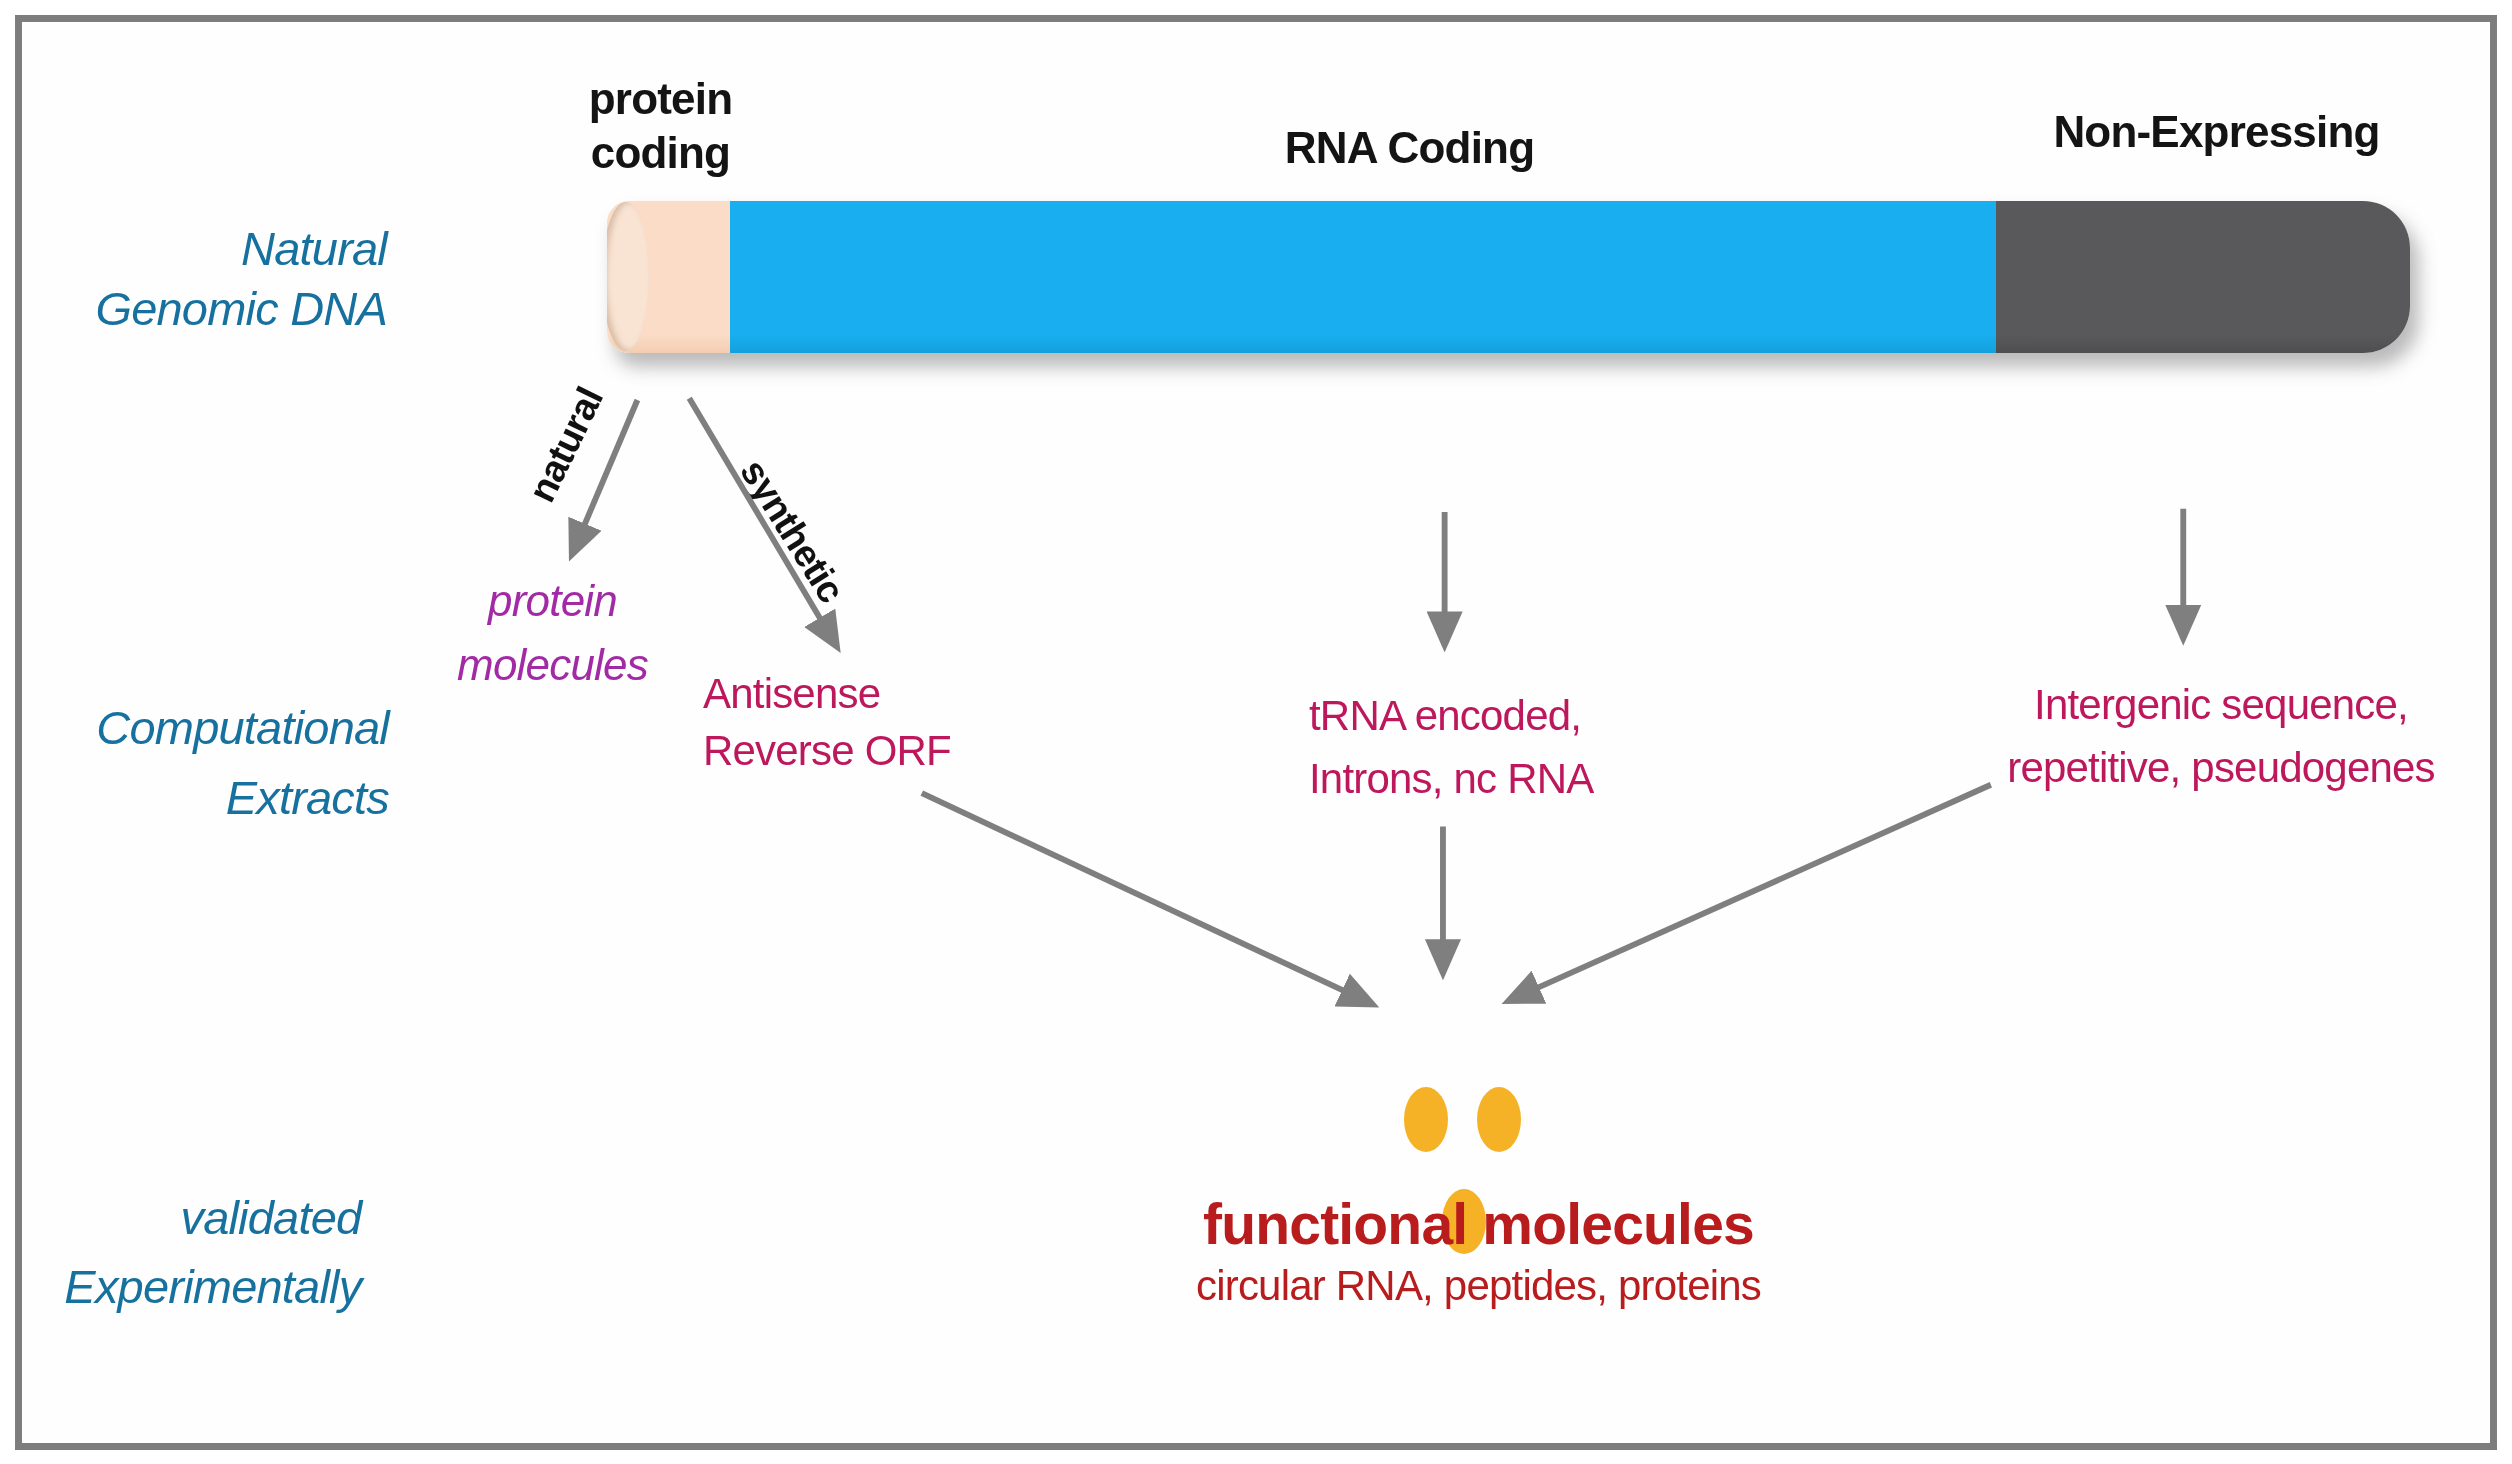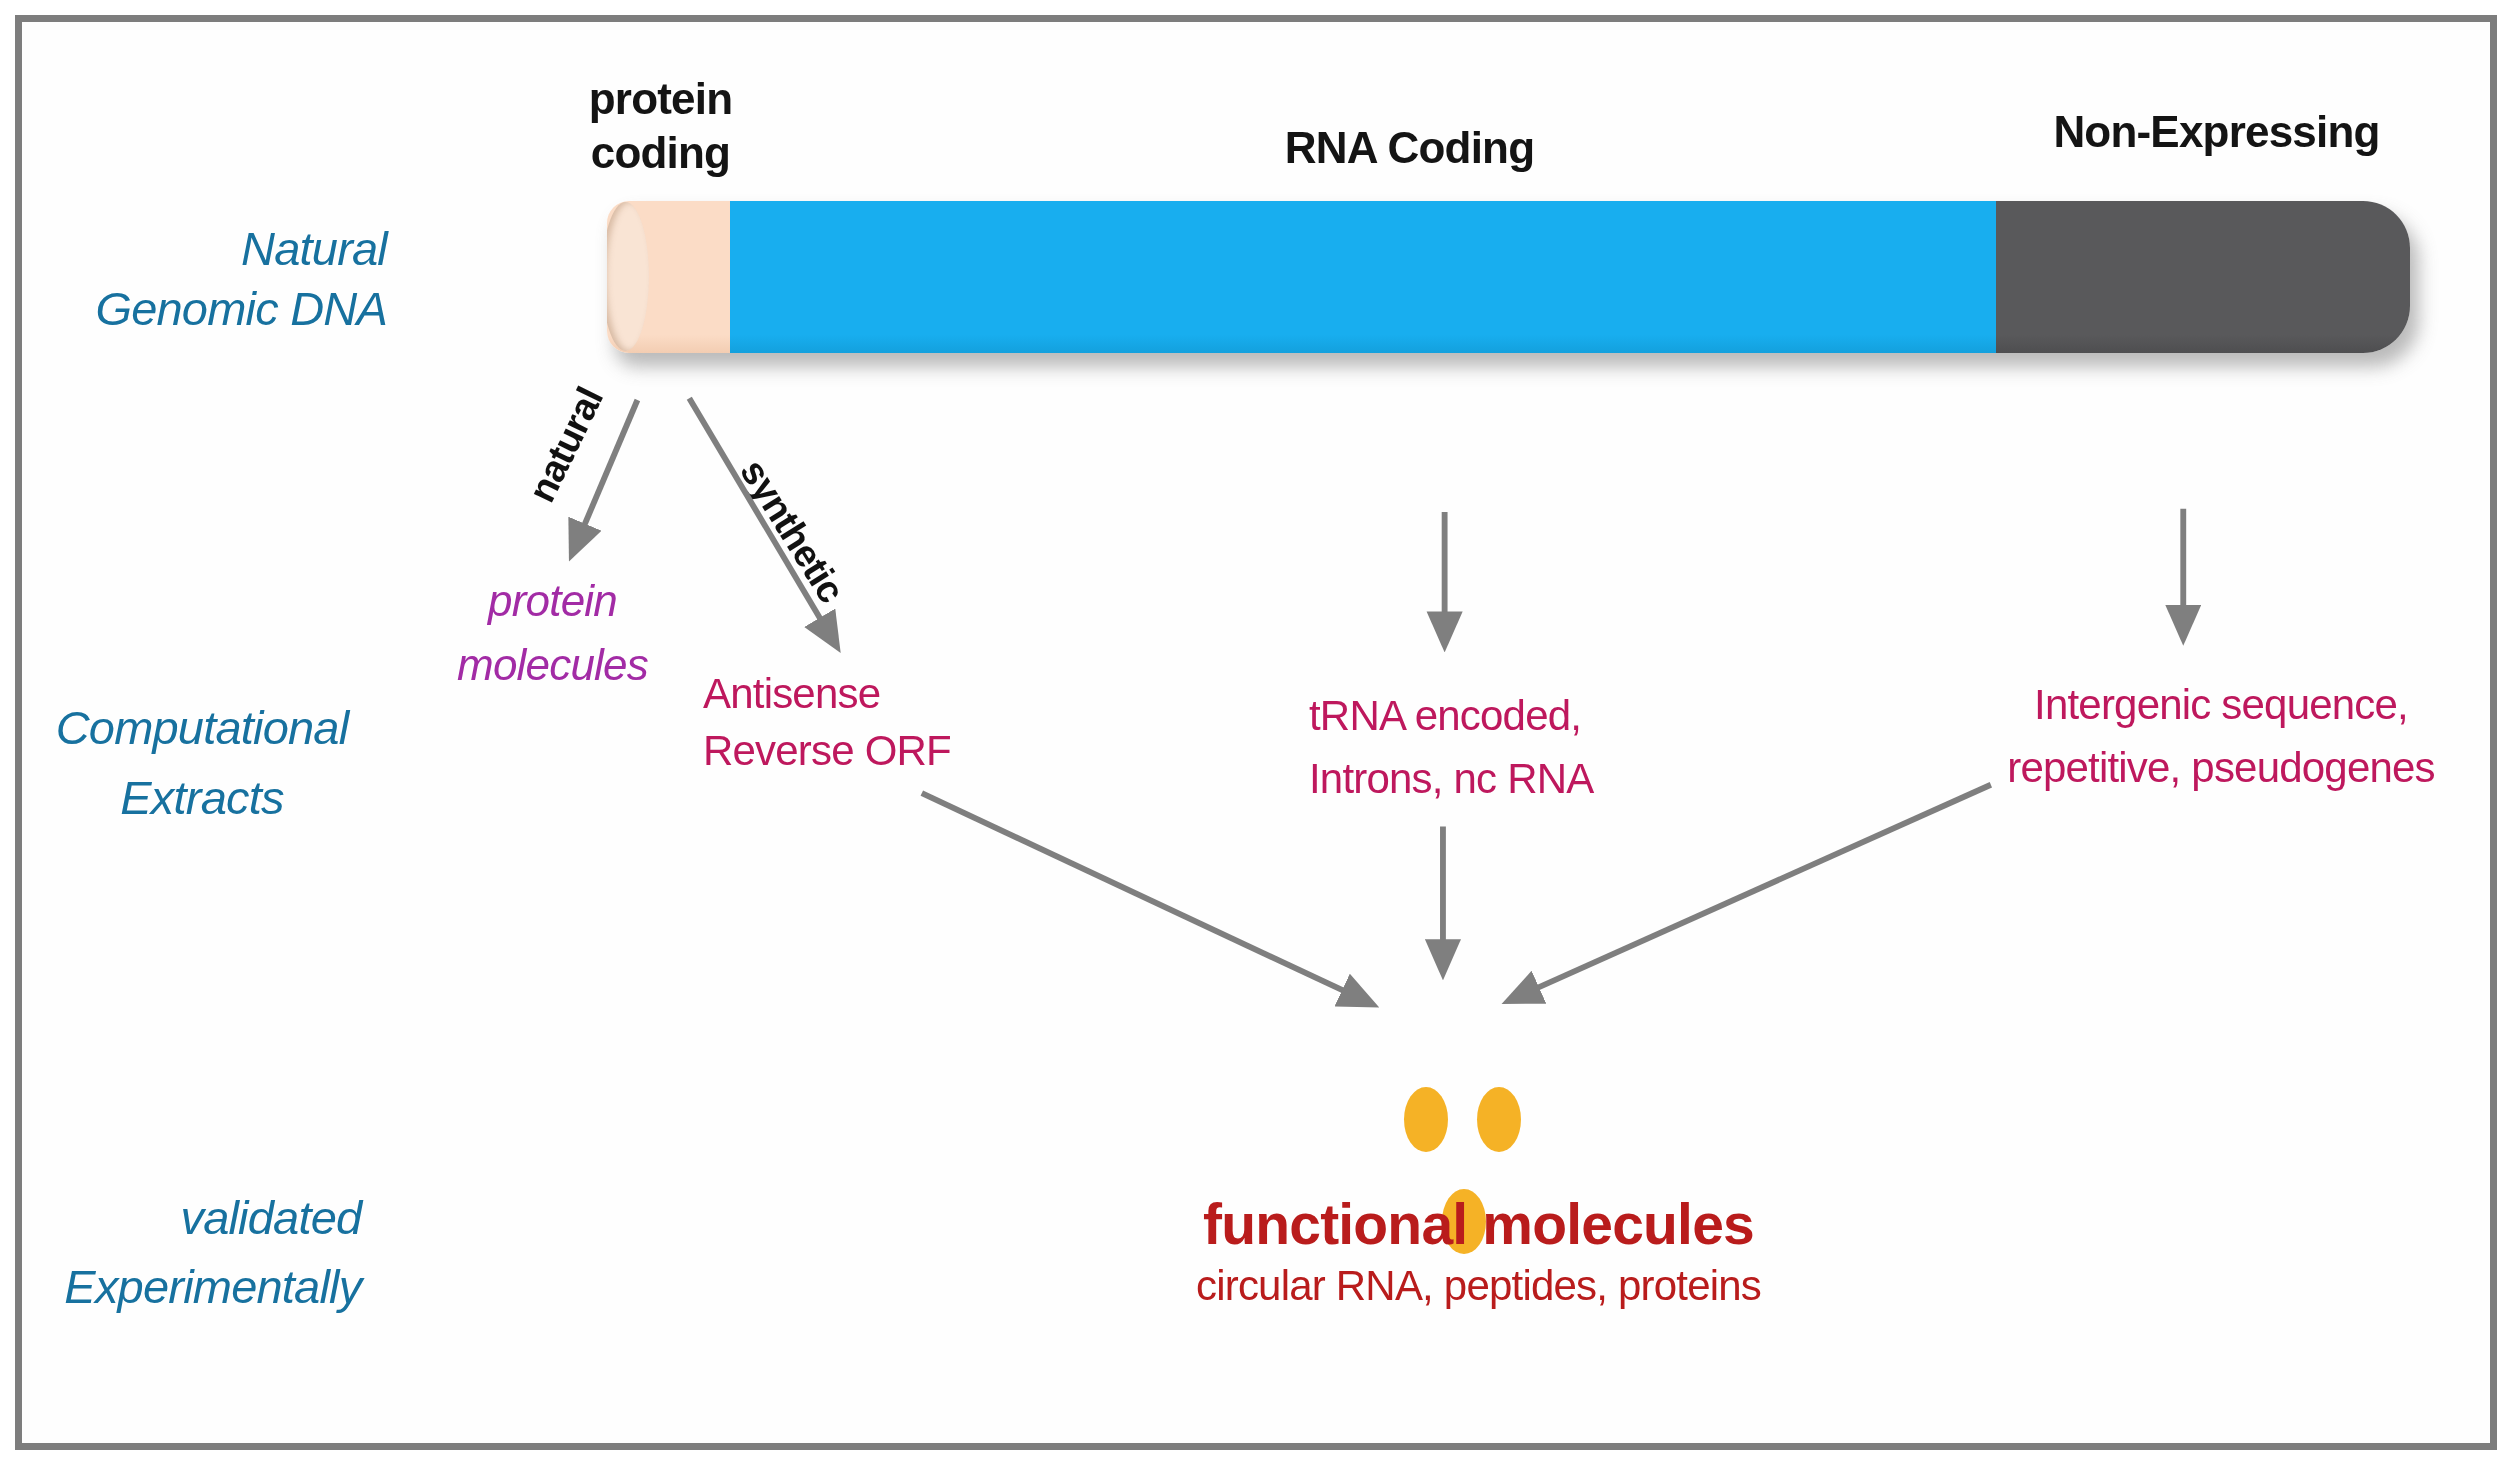--- a/index.html
+++ b/index.html
@@ -62,21 +62,21 @@
     <div class="cap-ellipse"></div>
   </div>
   <div class="seg seg-rna"></div>
   <div class="seg seg-nonexp"></div>
 </div>
 
 <div class="tb row-label" style="left:49px;top:219px;width:338px;">
   <div>Natural</div>
   <div>Genomic DNA</div>
 </div>
-<div class="tb row-label" style="left:33px;top:693px;width:338px;line-height:70px;text-align:center;">
+<div class="tb row-label" style="left:51px;top:693px;width:338px;line-height:70px;">
   <div>Computational</div>
   <div>Extracts</div>
 </div>
 <div class="tb row-label" style="left:23.4px;top:1183px;width:338px;line-height:69px;">
   <div>validated</div>
   <div>Experimentally</div>
 </div>
 
 <div class="branch-label" style="left:566px;top:445px;--rot:-64deg;">natural</div>
 <div class="branch-label" style="left:792px;top:531px;--rot:58deg;">synthetic</div>

